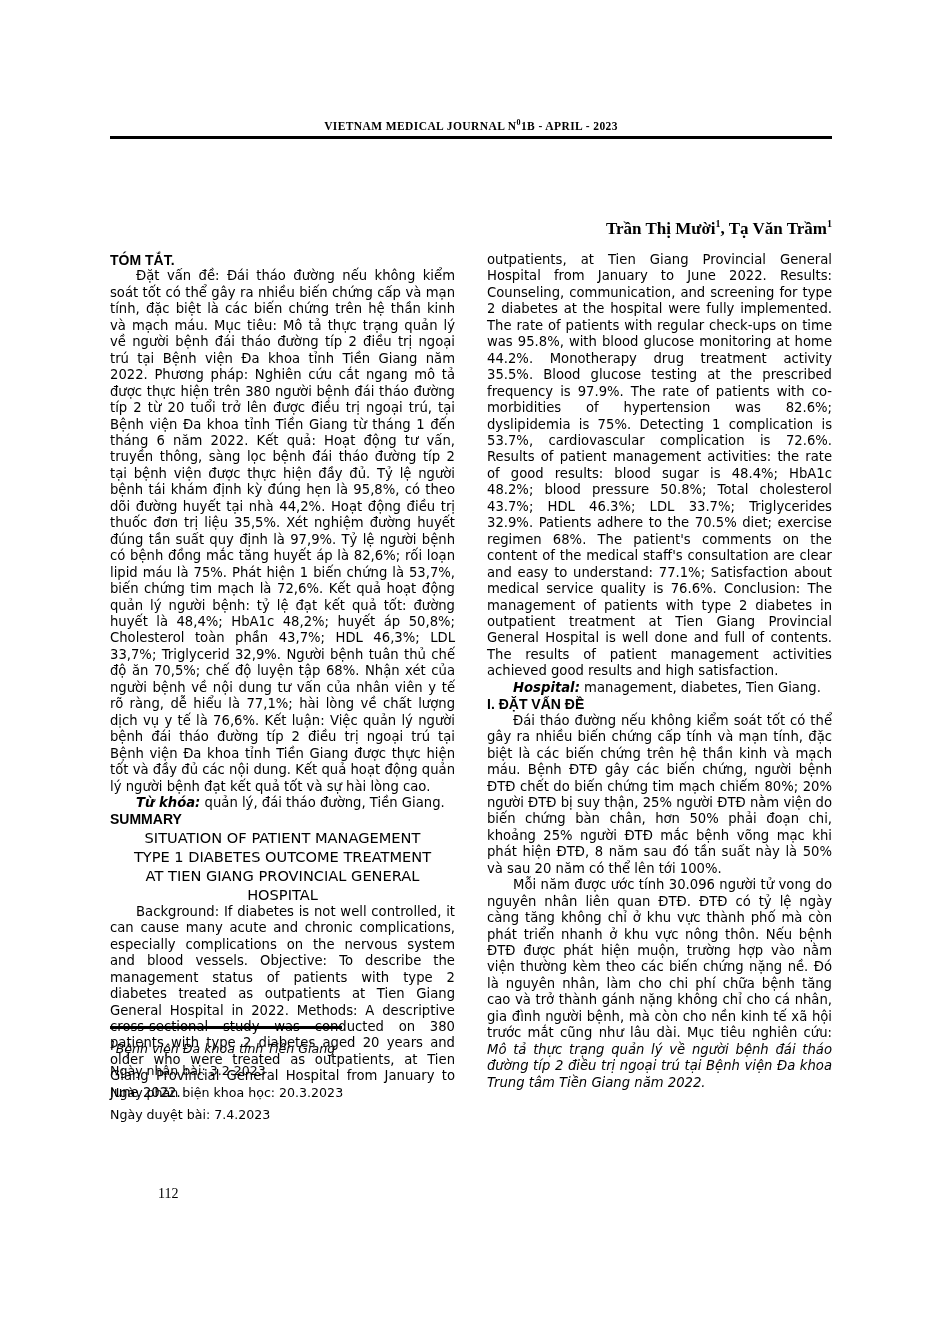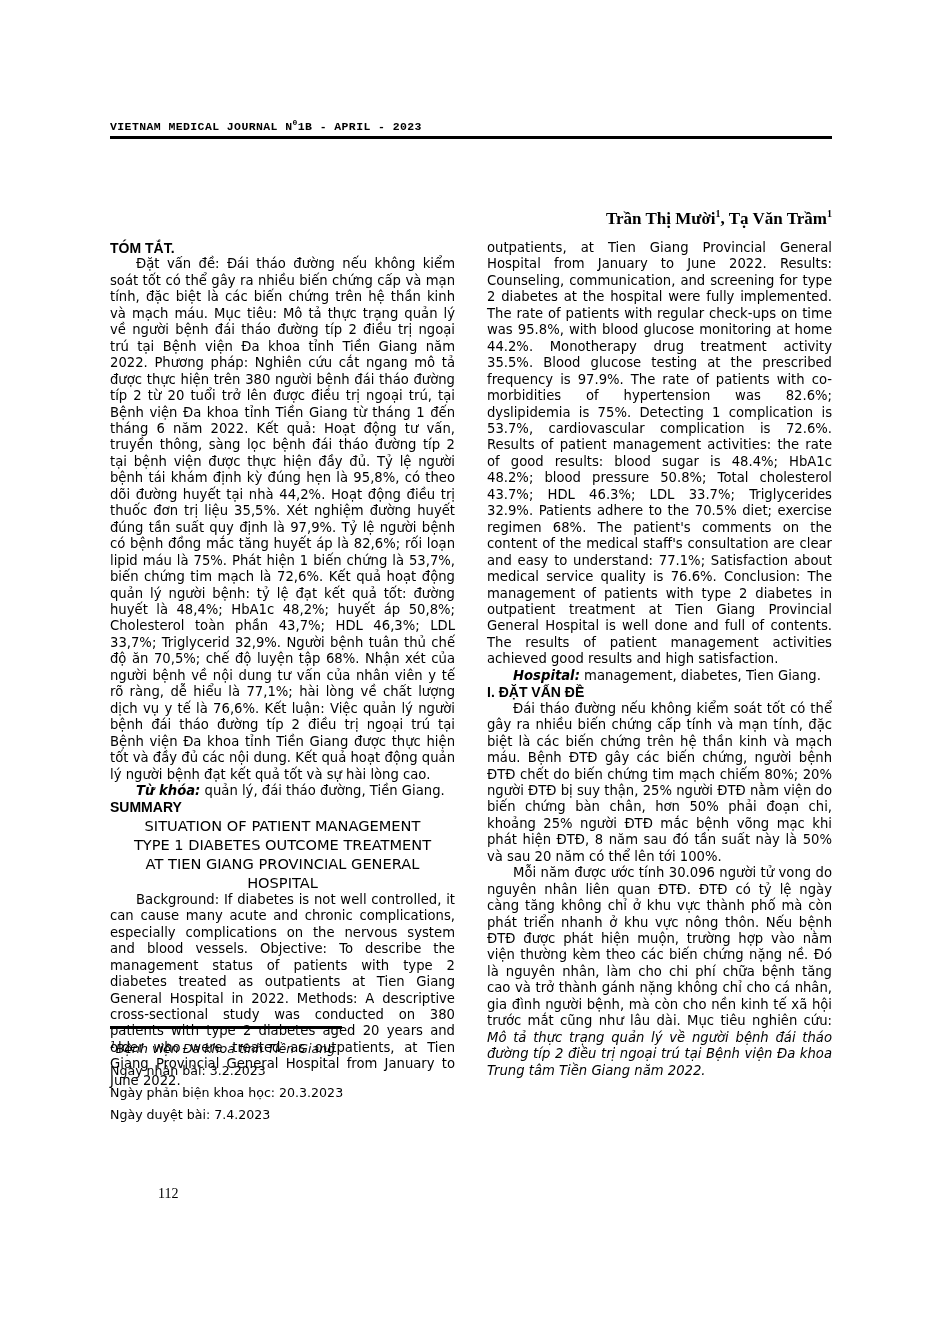--- a/index.html
+++ b/index.html
@@ -21,22 +21,22 @@
     width: 942px;
     height: 1333px;
   }
 
   
   .runhead {
     position: absolute;
     left: 110px;
     top: 118px;
     width: 722px;
-    text-align: left;
-    font-family: Liberation Mono, monospace;
+    text-align: center;
+    font-family: Liberation Serif, serif;
     font-weight: bold;
     font-size: 11.5px;
     letter-spacing: 0.4px;
   }
   .runhead sup { font-size: 8px; vertical-align: super; }
   .rule-head {
     position: absolute;
     left: 110px;
     top: 136px;
     width: 722px;
@@ -53,33 +53,33 @@
     text-align: center;
     font-family: "Liberation Serif", serif;
     font-weight: bold;
     font-size: 23.5px;
     line-height: 30px;
     letter-spacing: -0.1px;
   }
   .authors {
     position: absolute;
     left: 110px;
-    top: 208px;
+    top: 218px;
     width: 722px;
     text-align: right;
     font-family: "Liberation Serif", serif;
     font-weight: bold;
     font-size: 17px;
   }
   .authors sup { font-size: 10px; vertical-align: super; }
 
   
   .col {
     position: absolute;
-    top: 240px;
+    top: 252px;
     width: 345px;
     font-size: 13.2px;
     line-height: 16.45px;
     text-align: justify;
     font-family: "DejaVu Sans", sans-serif;
   }
   .col-left  { left: 110px; }
   .col-right { left: 487px; }
 
   .col p {

